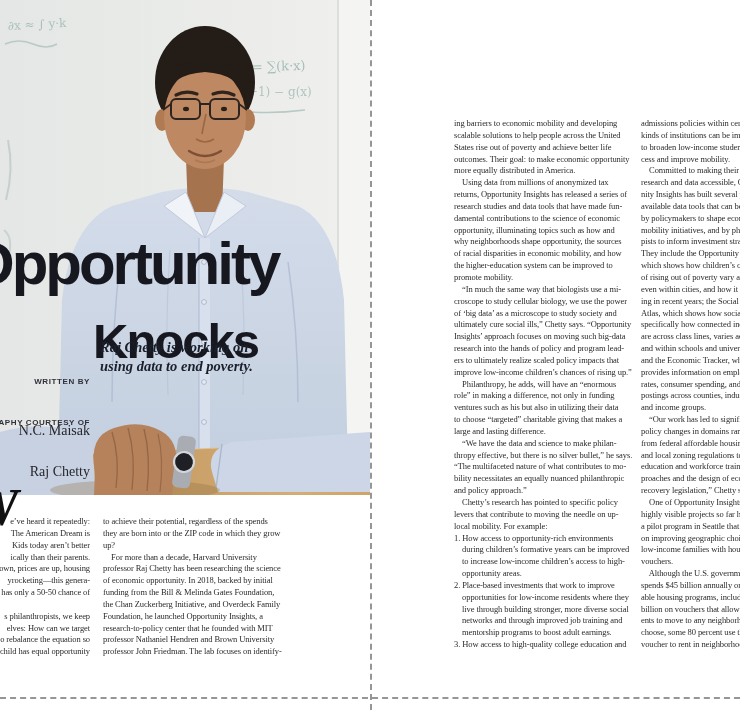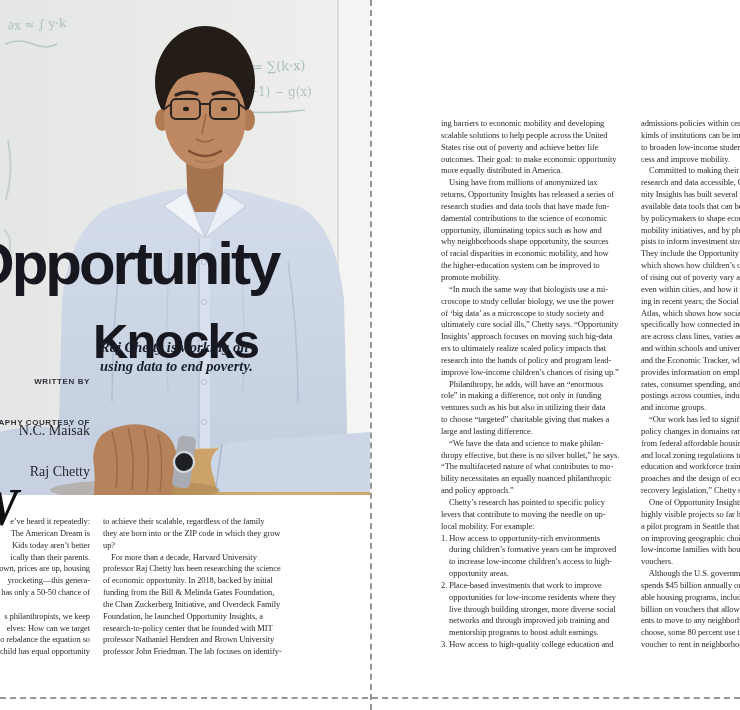--- a/index.html
+++ b/index.html
@@ -41,21 +41,21 @@
   .dropcap{
     position:absolute;left:-28px;top:482px;
     font-family:"Liberation Serif", serif;font-style:italic;font-weight:700;
     font-size:52px;color:#101010;line-height:1;
   }
   
   .col{position:absolute;font-size:8.5px;letter-spacing:-0.1px;color:#2b2b2b;}
   .tline{height:11.85px;white-space:pre;}
   .col-l1{left:-150px;top:516px;width:240px;text-align:right;}
   .col-l2{left:103px;top:516px;width:230px;}
-  .col-r1{left:441px;top:118px;width:215px;}
+  .col-r1{left:454px;top:118px;width:215px;}
   .col-r2{left:641px;top:118px;width:200px;}
 </style>
 </head>
 <body>
 
 <div class="photo">
   <svg width="370" height="495" viewBox="0 0 370 495">
     <defs>
       <linearGradient id="board" x1="0" y1="0" x2="1" y2="0">
         <stop offset="0" stop-color="#e4e7e5"></stop>
@@ -190,55 +190,55 @@
     <div class="tline">down, prices are up, housing</div>
     <div class="tline">yrocketing—this genera-</div>
     <div class="tline">, has only a 50-50 chance of</div>
     <div class="tline">&nbsp;</div>
     <div class="tline">s philanthropists, we keep</div>
     <div class="tline">elves: How can we target</div>
     <div class="tline">o rebalance the equation so</div>
     <div class="tline">child has equal opportunity</div>
   </div>
 <div class="col col-l2">
-    <div class="tline">to achieve their scalable, regardless of the family</div>
+    <div class="tline">to achieve their potential, regardless of the spends</div>
     <div class="tline">they are born into or the ZIP code in which they grow</div>
     <div class="tline">up?</div>
     <div class="tline">    For more than a decade, Harvard University</div>
     <div class="tline">professor Raj Chetty has been researching the science</div>
     <div class="tline">of economic opportunity. In 2018, backed by initial</div>
     <div class="tline">funding from the Bill &amp; Melinda Gates Foundation,</div>
     <div class="tline">the Chan Zuckerberg Initiative, and Overdeck Family</div>
     <div class="tline">Foundation, he launched Opportunity Insights, a</div>
     <div class="tline">research-to-policy center that he founded with MIT</div>
     <div class="tline">professor Nathaniel Hendren and Brown University</div>
     <div class="tline">professor John Friedman. The lab focuses on identify-</div>
   </div>
 <div class="col col-r1">
     <div class="tline">ing barriers to economic mobility and developing</div>
     <div class="tline">scalable solutions to help people across the United</div>
     <div class="tline">States rise out of poverty and achieve better life</div>
     <div class="tline">outcomes. Their goal: to make economic opportunity</div>
     <div class="tline">more equally distributed in America.</div>
-    <div class="tline">    Using have from millions of anonymized tax</div>
+    <div class="tline">    Using data from millions of anonymized tax</div>
     <div class="tline">returns, Opportunity Insights has released a series of</div>
     <div class="tline">research studies and data tools that have made fun-</div>
     <div class="tline">damental contributions to the science of economic</div>
     <div class="tline">opportunity, illuminating topics such as how and</div>
     <div class="tline">why neighborhoods shape opportunity, the sources</div>
     <div class="tline">of racial disparities in economic mobility, and how</div>
     <div class="tline">the higher-education system can be improved to</div>
     <div class="tline">promote mobility.</div>
     <div class="tline">    “In much the same way that biologists use a mi-</div>
     <div class="tline">croscope to study cellular biology, we use the power</div>
     <div class="tline">of ‘big data’ as a microscope to study society and</div>
     <div class="tline">ultimately cure social ills,” Chetty says. “Opportunity</div>
     <div class="tline">Insights’ approach focuses on moving such big-data</div>
+    <div class="tline">research into the hands of policy and program lead-</div>
     <div class="tline">ers to ultimately realize scaled policy impacts that</div>
-    <div class="tline">research into the hands of policy and program lead-</div>
     <div class="tline">improve low-income children’s chances of rising up.”</div>
     <div class="tline">    Philanthropy, he adds, will have an “enormous</div>
     <div class="tline">role” in making a difference, not only in funding</div>
     <div class="tline">ventures such as his but also in utilizing their data</div>
     <div class="tline">to choose “targeted” charitable giving that makes a</div>
     <div class="tline">large and lasting difference.</div>
     <div class="tline">    “We have the data and science to make philan-</div>
     <div class="tline">thropy effective, but there is no silver bullet,” he says.</div>
     <div class="tline">“The multifaceted nature of what contributes to mo-</div>
     <div class="tline">bility necessitates an equally nuanced philanthropic</div>

